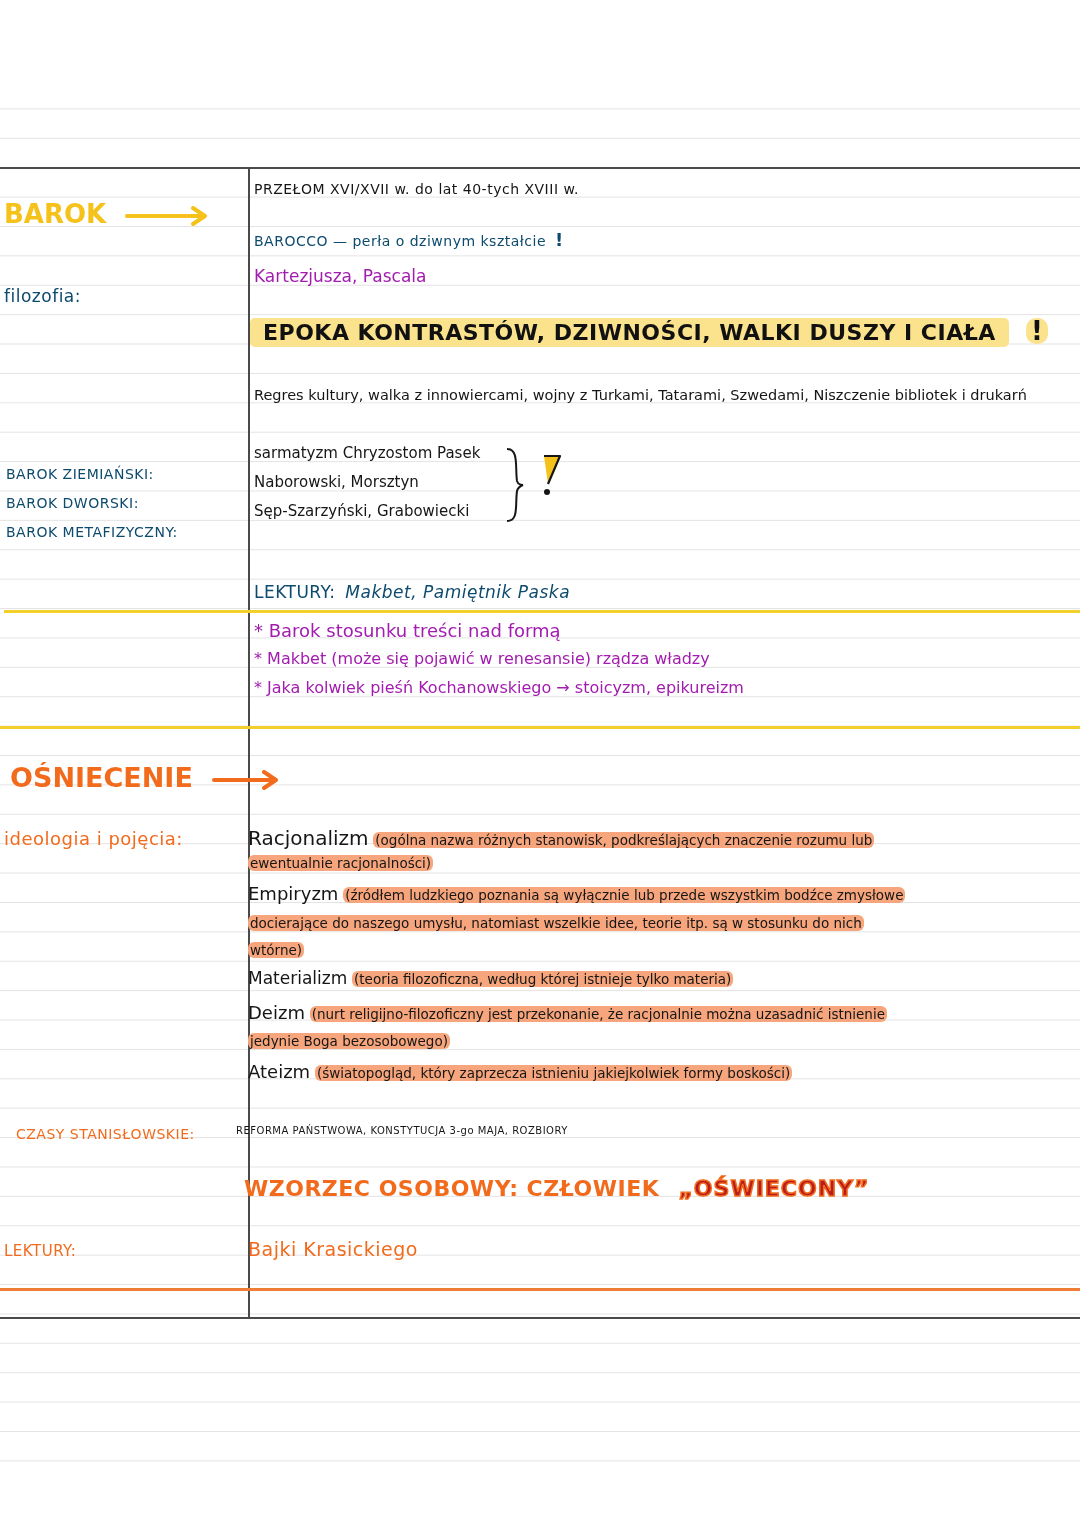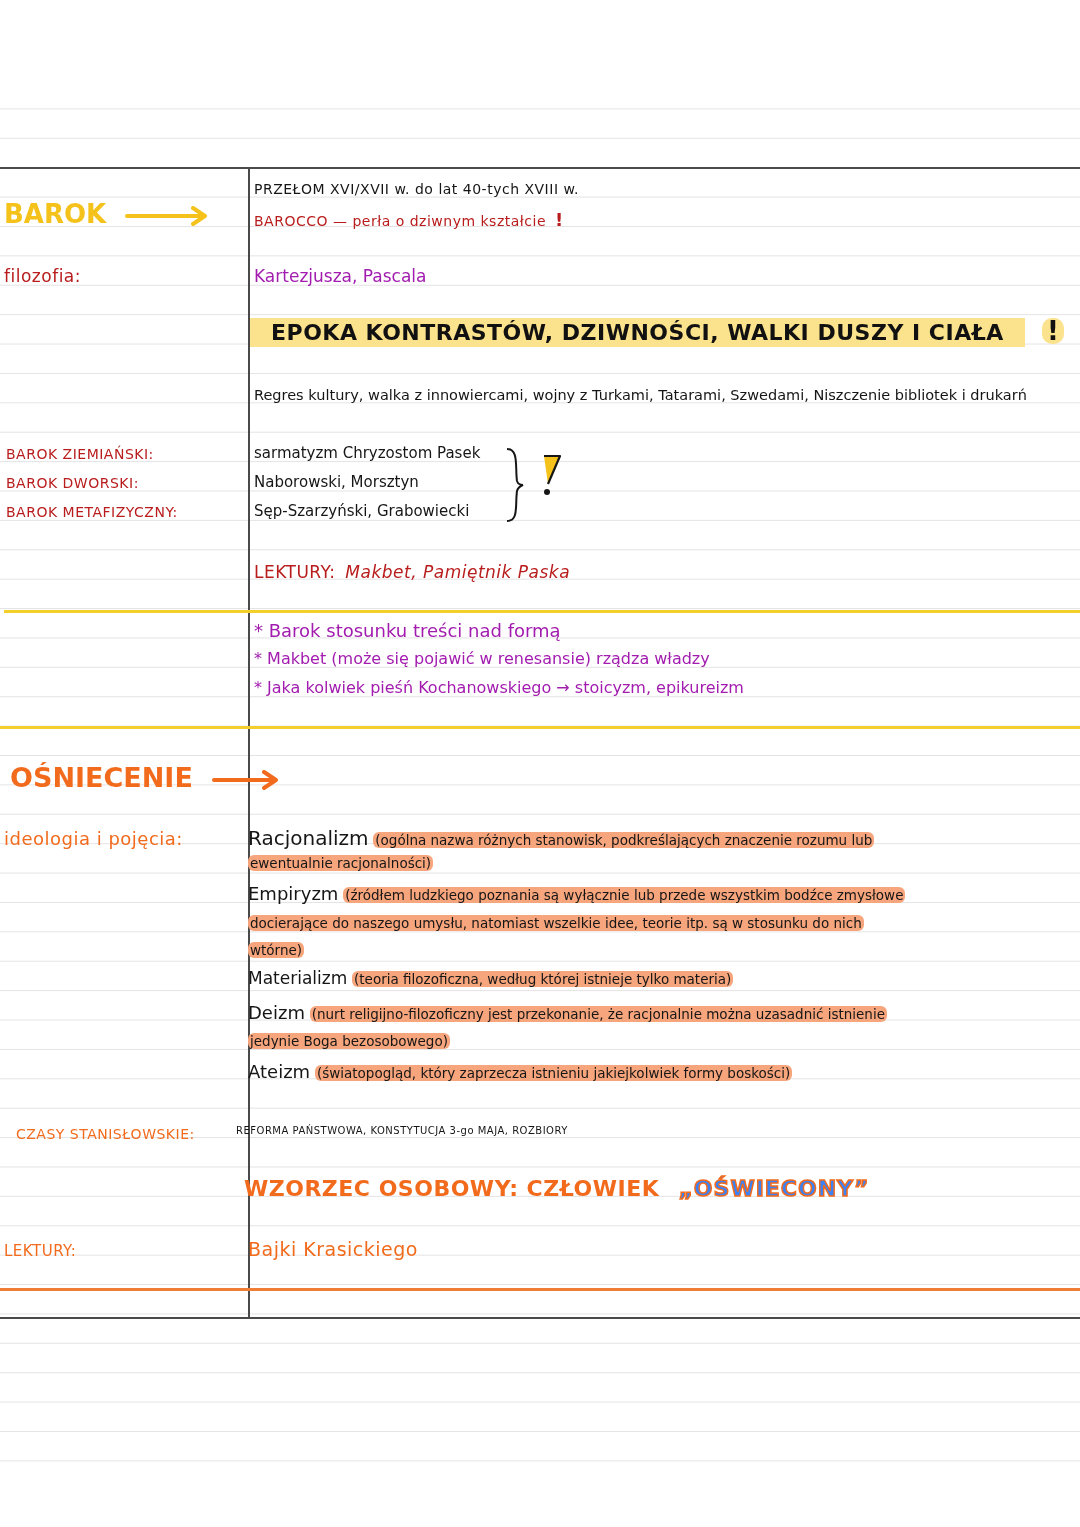--- a/index.html
+++ b/index.html
@@ -25,42 +25,42 @@
   .vline { position: absolute; left: 248px; top: 168px; width: 2px; height: 1151px; background: #4a4a4a; }
 
   .t { position: absolute; white-space: nowrap; line-height: 1; }
   .caps-small { font-size: 13px; letter-spacing: 0.5px; text-align: right; }
   .black { color: #161616; }
 
   .heading-barok { font-size: 26px; font-weight: bold; color: #f5c21b; letter-spacing: 0px; }
   .heading-osw { font-size: 27px; font-weight: bold; color: #f26b1d; margin-left: 8px; }
   .arrow { display:inline-block; vertical-align: middle; margin-left: 10px; }
 
-  .label-yellow { font-size: 15px; color: #b91c1c; letter-spacing: 0.5px; }
+  .label-yellow { font-size: 15px; color: #0c4a6e; letter-spacing: 0.5px; margin-top: 20px; }
   .label-orange { font-size: 15px; color: #f26b1d; letter-spacing: 0.5px; }
 
   .body-text { font-size: 17px; color: #a21caf; }
   .body-small { font-size: 15px; color: #161616; }
 
   .hl-title {
     font-size: 22px; font-weight: bold; color: #111;
-    background: #fbe28c; padding: 2px 21px; border-radius: 0;
+    background: #fbe28c; padding: 2px 13px; border-radius: 5px;
     letter-spacing: 0.5px;
   }
   .excl-title {
     display:inline-block; font-size: 26px; font-weight: bold; color:#111;
     background:#fbe28c; border-radius: 10px; padding: 0 5px; margin-left: 12px;
   }
   .hl { background: #f7a57c; border-radius: 6px; padding: 0 2px; }
 
   .brace { position: absolute; left: 505px; top: 447px; width: 20px; height: 76px; }
   .excl-yellow { position: absolute; left: 540px; top: 450px; width: 24px; height: 48px; }
 
   .outlined {
-    color: #3b82f6;
+    color: #b91c1c;
     -webkit-text-stroke: 1.5px #f26b1d;
     font-weight: bold;
   }
 </style>
 </head>
 <body>
 
 <div class="ruled"></div>
 <div class="ruled-mask-top"></div>
 <div class="ruled-mask-bottom"></div>

